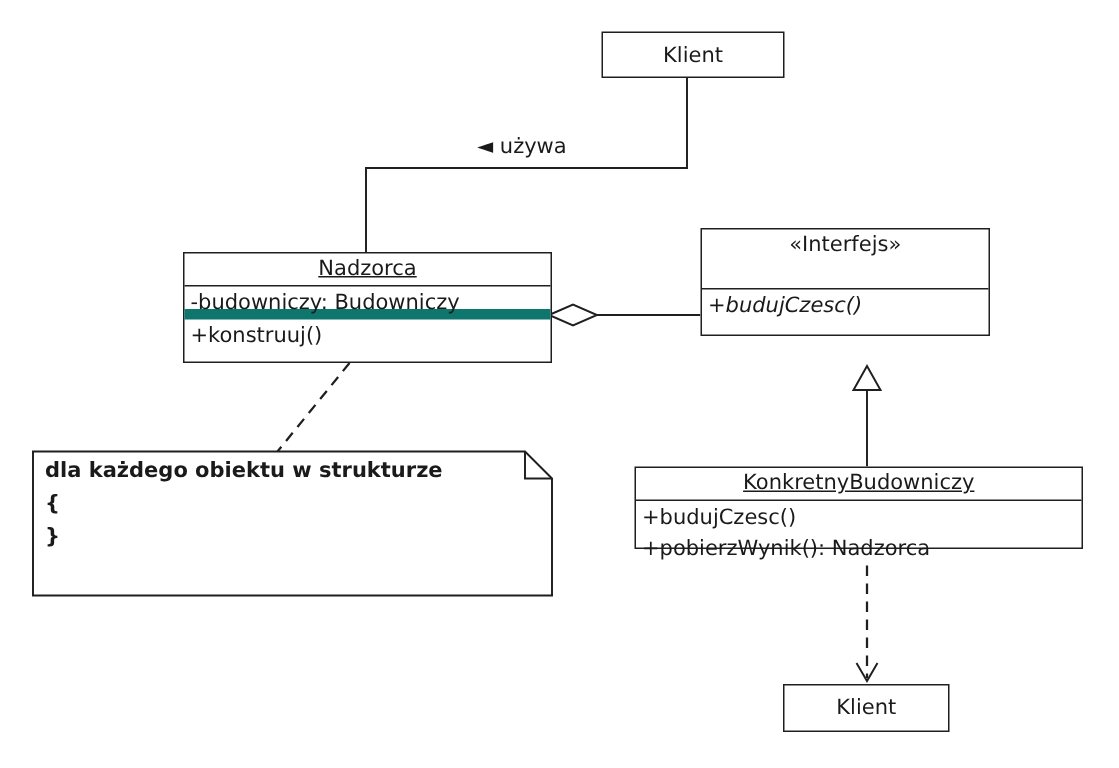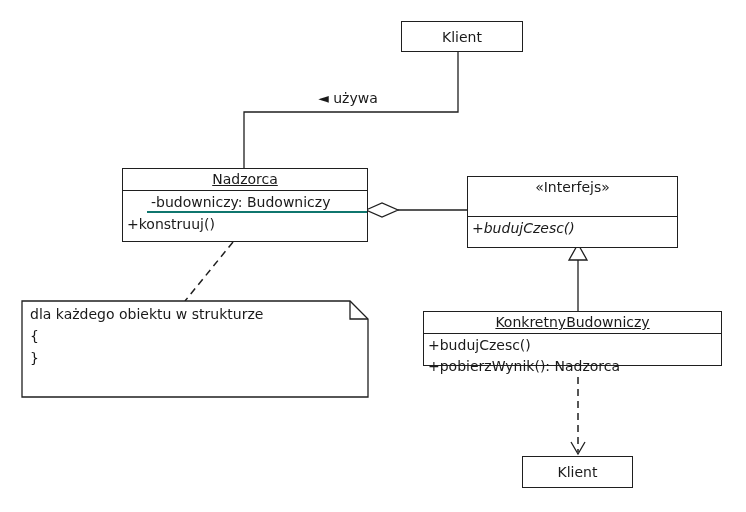--- a/index.html
+++ b/index.html
@@ -30,23 +30,22 @@
     box-sizing: border-box;
   }
   .uml-title {
     text-align: center;
     line-height: 20px;
     height: 21px;
     overflow: hidden;
   }
   .uml-title.bordered { border-bottom: 1px solid #1f1f1f; text-decoration: underline; }
   .uml-compartment {
-    border-bottom: 2px solid #0f766e;
+    border-bottom: 7px solid #0f766e;
     box-sizing: border-box;
-    margin-left: 24px;
   }
   .uml-member {
     padding: 1px 0 0 4px;
     line-height: 20px;
     white-space: nowrap;
     overflow: hidden;
   }
   .stereotype-header {
     text-align: center;
     line-height: 19px;
@@ -64,20 +63,21 @@
   .edge-label {
     position: absolute;
     white-space: nowrap;
     line-height: 16px;
   }
   .note-text {
     position: absolute;
     left: 30px;
     top: 303px;
     width: 330px;
+    font-weight: bold;
   }
   .note-line {
     white-space: pre;
     line-height: 22px;
   }
 </style>
 </head>
 <body>
 
 <div id="canvas">
@@ -110,21 +110,21 @@
   <div class="uml-class" style="left:122px; top:168px; width:246px; height:74px;">
     <div class="uml-title bordered">Nadzorca</div>
     <div class="uml-compartment" style="height:22px;">
       <div class="uml-member">-budowniczy: Budowniczy</div>
     </div>
     <div style="height:29px;">
       <div class="uml-member">+konstruuj()</div>
     </div>
   </div>
 
-  <div class="uml-class" style="left:467px; top:176px; width:211px; height:72px;">
+  <div class="uml-class" style="left:467px; top:152px; width:193px; height:72px;">
     <div class="stereotype-header">
       <div>«Interfejs»</div>
     </div>
     <div style="height:30px;">
       <div class="uml-member italic">+budujCzesc()</div>
     </div>
   </div>
 
   <div class="uml-class" style="left:423px; top:311px; width:299px; height:55px;">
     <div class="uml-title bordered">KonkretnyBudowniczy</div>

